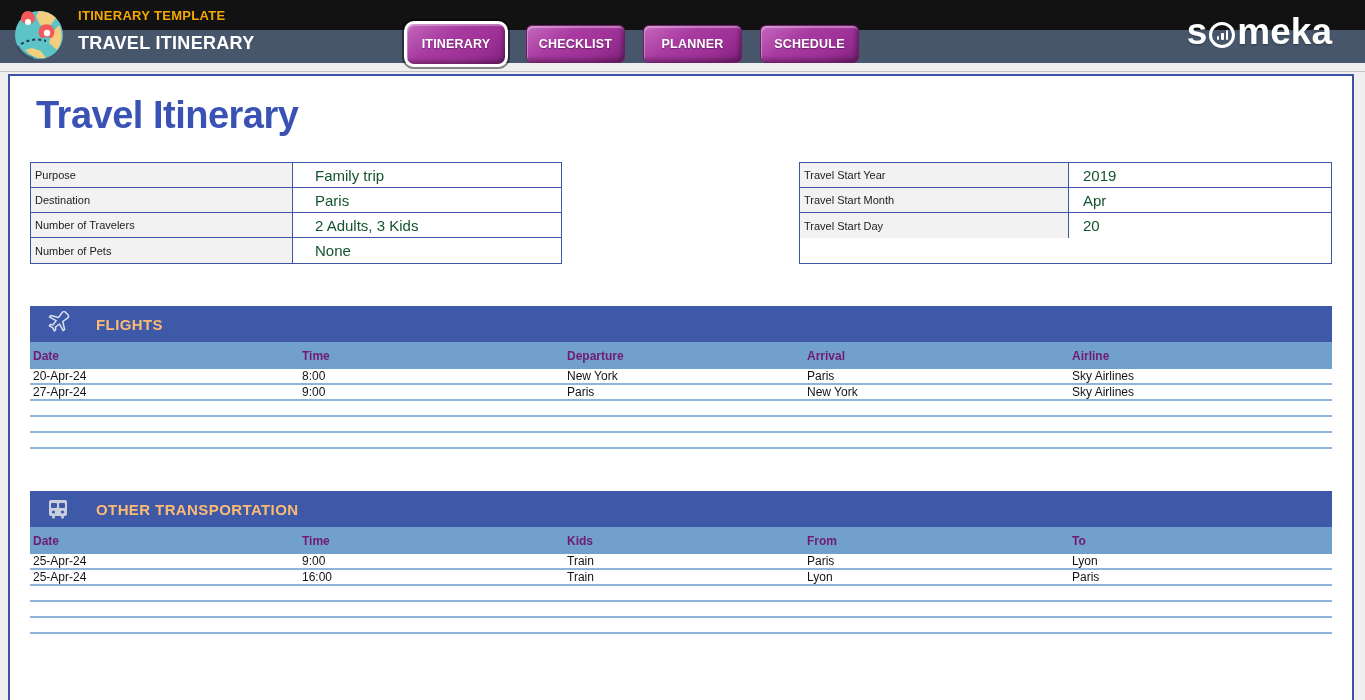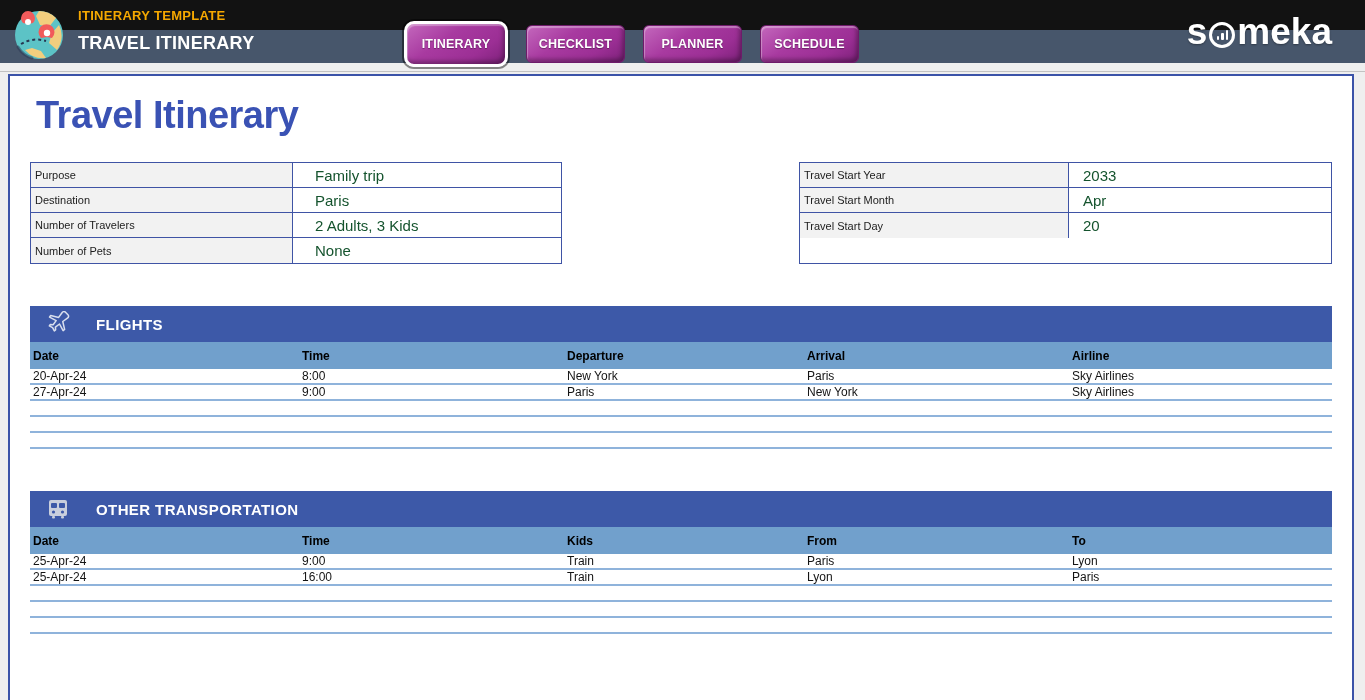--- a/index.html
+++ b/index.html
@@ -51,24 +51,24 @@
   .info-table.left  .info-label { width:262px; }
   .info-table.right .info-label { width:269px; }
   .info-value { flex:1; display:flex; align-items:center; font-size:15px; color:#14532d; }
   .info-table.left  .info-value { padding-left:22px; }
   .info-table.right .info-value { padding-left:14px; }
 
   
   .section { margin-top:42px; }
   .section-header { height:36px; background:#3D59A8; display:flex; align-items:center; padding-left:10px; }
   .sec-icon { width:36px; height:28px; display:flex; align-items:center; justify-content:center; }
-  .sec-title { color:#ffffff; font-size:15px; font-weight:bold; letter-spacing:.4px; margin-left:20px; }
+  .sec-title { color:#fdba74; font-size:15px; font-weight:bold; letter-spacing:.4px; margin-left:20px; }
 
   .col-head { height:27px; background:#71A0CC; display:flex; align-items:center; }
-  .col-head .cell { color:#000000; font-size:12px; font-weight:bold; }
+  .col-head .cell { color:#701a75; font-size:12px; font-weight:bold; }
   .cell { padding-left:3px; overflow:hidden; white-space:nowrap; }
   .c0{width:269px;} .c1{width:265px;} .c2{width:240px;} .c3{width:265px;} .c4{width:263px;}
 
   .data-row { height:16px; display:flex; align-items:center; border-bottom:2px solid #8FB3DB; }
   .data-row .cell { font-size:12px; color:#141414; }
 </style>
 </head>
 <body>
 
 <header class="app-header">
@@ -132,21 +132,21 @@
       </div>
       <div class="info-row">
         <div class="info-label">Number of Pets</div>
         <div class="info-value">None</div>
       </div>
     </div>
 
     <div class="info-table right">
       <div class="info-row">
         <div class="info-label">Travel Start Year</div>
-        <div class="info-value">2033</div>
+        <div class="info-value">2019</div>
       </div>
       <div class="info-row">
         <div class="info-label">Travel Start Month</div>
         <div class="info-value">Apr</div>
       </div>
       <div class="info-row">
         <div class="info-label">Travel Start Day</div>
         <div class="info-value">20</div>
       </div>
     </div>

